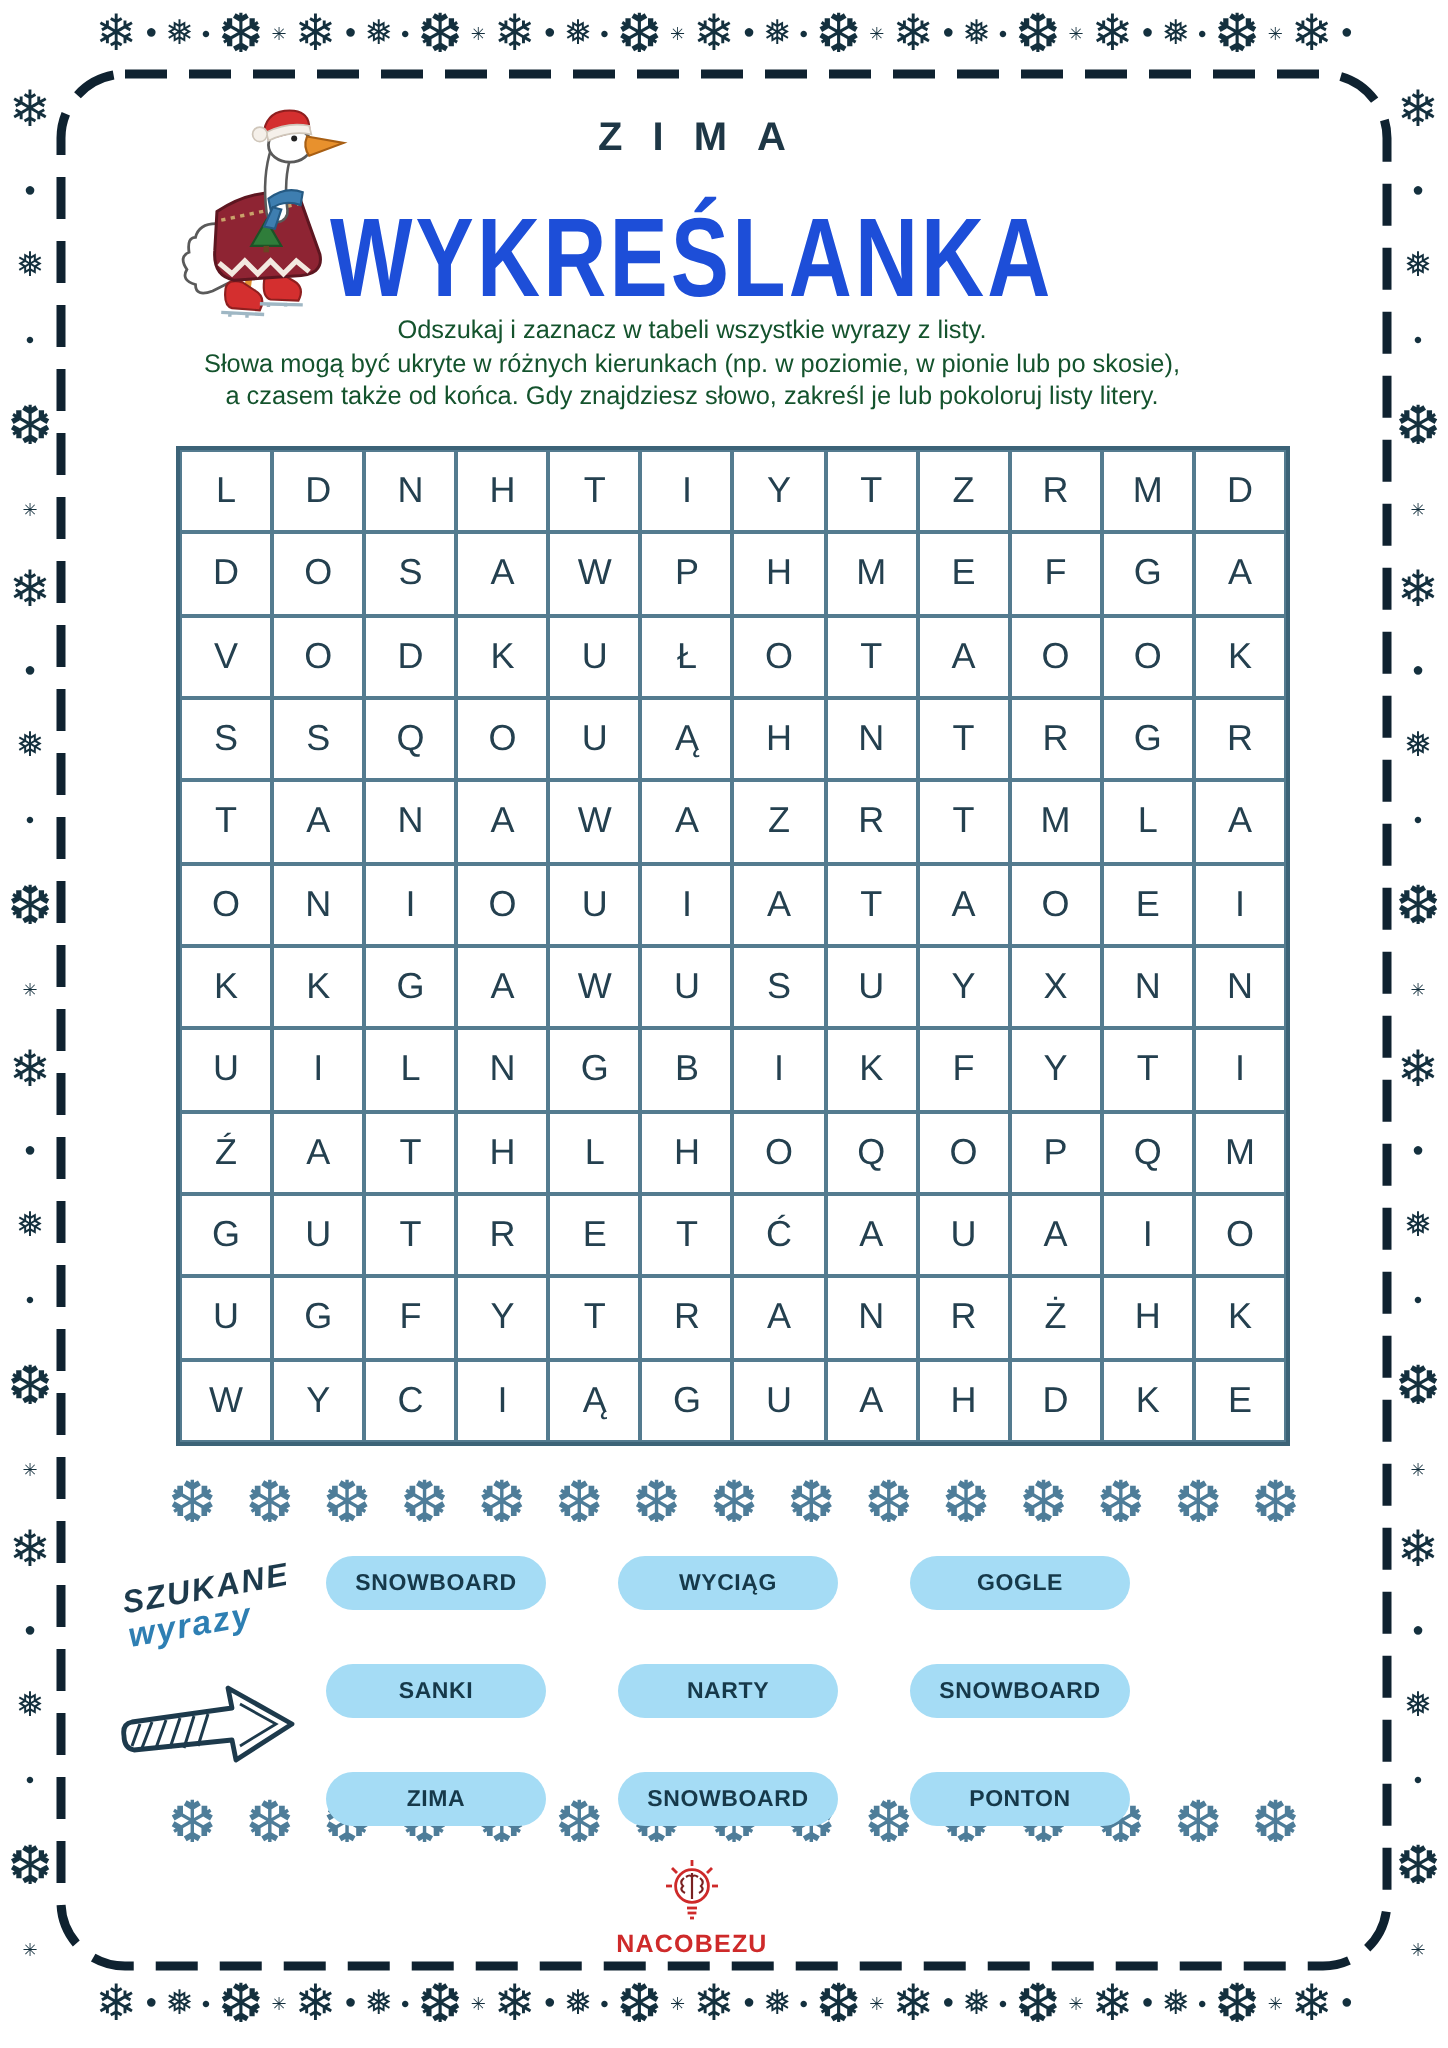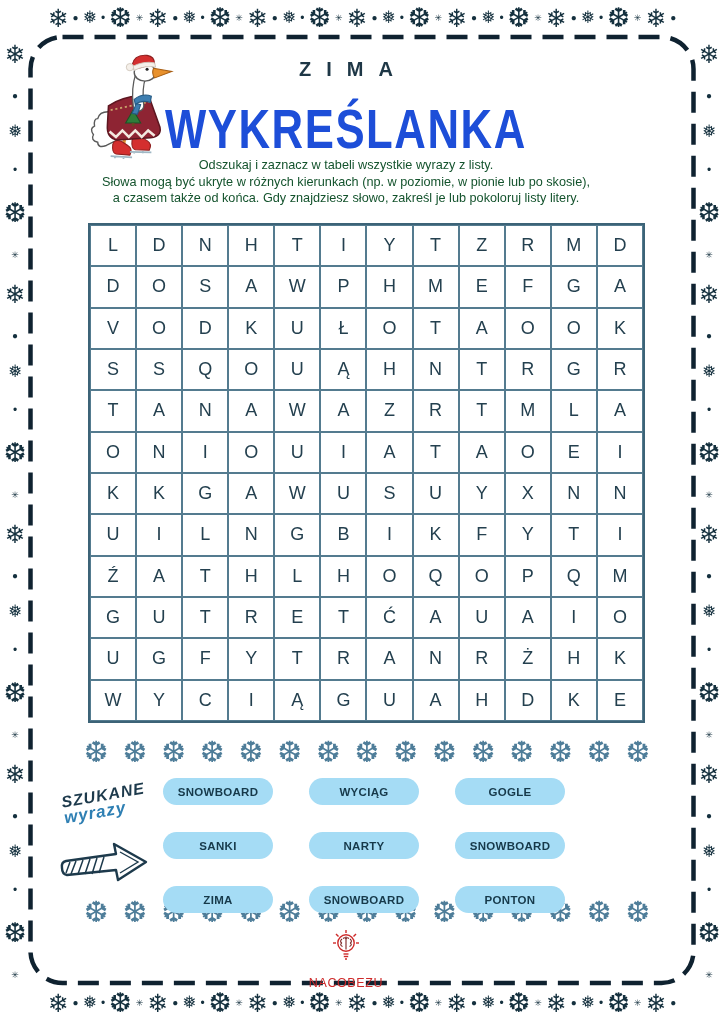--- a/index.html
+++ b/index.html
@@ -84,21 +84,21 @@
     height:27px; border-radius:13.5px; background:#a5dcf5;
     display:flex; align-items:center; justify-content:center;
     font-size:11.5px; font-weight:700; color:#16394a; letter-spacing:0.3px;
     cursor:pointer; white-space:nowrap;
   }
 
   
   .brand { position:absolute; left:0; right:0; top:929px; text-align:center; }
   .brand .logo-icon { display:block; margin:0 auto; }
   .brand .brand-name {
-    margin-top:13px; font-size:12.5px; font-weight:400; color:#ce2a2a; letter-spacing:0.6px;
+    margin-top:2px; font-size:12.5px; font-weight:700; color:#ce2a2a; letter-spacing:0.6px;
   }
 </style>
 </head>
 <body>
 
 <div class="page">
 
   <div class="strip strip-top"><span class="g0">❄</span><span class="g1">●</span><span class="g2">❅</span><span class="g3">•</span><span class="g4">❆</span><span class="g5">✳</span><span class="g0">❄</span><span class="g1">●</span><span class="g2">❅</span><span class="g3">•</span><span class="g4">❆</span><span class="g5">✳</span><span class="g0">❄</span><span class="g1">●</span><span class="g2">❅</span><span class="g3">•</span><span class="g4">❆</span><span class="g5">✳</span><span class="g0">❄</span><span class="g1">●</span><span class="g2">❅</span><span class="g3">•</span><span class="g4">❆</span><span class="g5">✳</span><span class="g0">❄</span><span class="g1">●</span><span class="g2">❅</span><span class="g3">•</span><span class="g4">❆</span><span class="g5">✳</span><span class="g0">❄</span><span class="g1">●</span><span class="g2">❅</span><span class="g3">•</span><span class="g4">❆</span><span class="g5">✳</span><span class="g0">❄</span><span class="g1">●</span></div>
   <div class="strip strip-bottom"><span class="g0">❄</span><span class="g1">●</span><span class="g2">❅</span><span class="g3">•</span><span class="g4">❆</span><span class="g5">✳</span><span class="g0">❄</span><span class="g1">●</span><span class="g2">❅</span><span class="g3">•</span><span class="g4">❆</span><span class="g5">✳</span><span class="g0">❄</span><span class="g1">●</span><span class="g2">❅</span><span class="g3">•</span><span class="g4">❆</span><span class="g5">✳</span><span class="g0">❄</span><span class="g1">●</span><span class="g2">❅</span><span class="g3">•</span><span class="g4">❆</span><span class="g5">✳</span><span class="g0">❄</span><span class="g1">●</span><span class="g2">❅</span><span class="g3">•</span><span class="g4">❆</span><span class="g5">✳</span><span class="g0">❄</span><span class="g1">●</span><span class="g2">❅</span><span class="g3">•</span><span class="g4">❆</span><span class="g5">✳</span><span class="g0">❄</span><span class="g1">●</span></div>
   <div class="strip strip-left">

